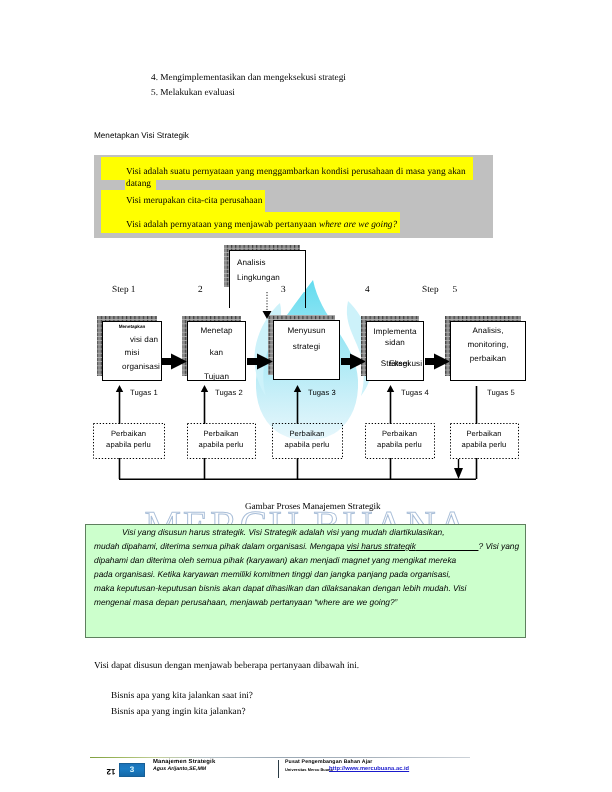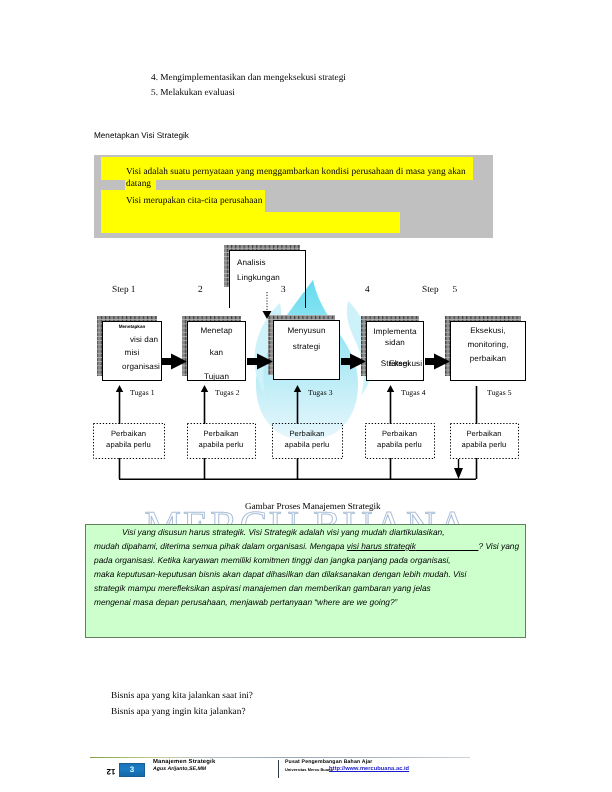--- a/index.html
+++ b/index.html
@@ -20,21 +20,21 @@
 #graybox{position:absolute;left:94px;top:155px;width:399px;height:83px;background:#c0c0c0;}
 .hl{position:absolute;background:#ffff00;}
 .dtx{position:absolute;font-size:9.35px;line-height:10px;white-space:nowrap;color:#000;letter-spacing:0.02px;}
 .dtx i{font-style:italic;}
 
 .dbox{position:absolute;background:#ffffff;border:1px solid #000;box-sizing:border-box;}
 .dboxtx{position:absolute;left:0;right:0;text-align:center;font-size:8.1px;line-height:1;
         font-family:"Liberation Sans",sans-serif;color:#000;letter-spacing:0.1px;}
 .tiny{font-size:4.6px;font-weight:bold;letter-spacing:0px;}
 .steplbl{position:absolute;font-size:9.3px;white-space:pre;}
-.tasklbl{position:absolute;font-size:7.6px;white-space:nowrap;font-family:Liberation Serif, serif;letter-spacing:0.1px;}
+.tasklbl{position:absolute;font-size:7.6px;white-space:nowrap;font-family:Liberation Sans, sans-serif;letter-spacing:0.1px;}
 .fbox{position:absolute;box-sizing:border-box;text-align:center;font-size:7.6px;
       line-height:10.5px;font-family:"Liberation Sans",sans-serif;color:#000;letter-spacing:0.1px;}
 .vl{position:absolute;background:#000;}
 #caption{position:absolute;font-size:9.1px;white-space:nowrap;}
 
 #greenbox{position:absolute;left:85px;top:524px;width:441px;height:114px;background:#ccffcc;border:0.8px solid #5f7f5f;box-sizing:border-box;}
 #greentext{position:absolute;left:94px;top:525px;width:440px;font-style:italic;font-size:8.35px;
            font-family:"Liberation Sans",sans-serif;color:#000;z-index:4;}
 .gl{height:14px;line-height:14px;white-space:nowrap;}
 #greentext u{text-decoration:underline;}
@@ -64,36 +64,38 @@
 </div>
 <div class="layer" id="graybox-layer">
 <div id="graybox"></div>
 <div class="hl" style="left:101px;top:157px;width:372px;height:23px"></div>
 <div class="hl" style="left:125px;top:180px;width:31px;height:10px"></div>
 <div class="hl" style="left:101px;top:190px;width:164px;height:22px"></div>
 <div class="hl" style="left:101px;top:212px;width:299px;height:21px"></div>
 <div class="dtx" style="left:126px;top:167px">Visi adalah suatu pernyataan yang menggambarkan kondisi perusahaan di masa yang akan</div>
 <div class="dtx" style="left:126px;top:179px">datang</div>
 <div class="dtx" style="left:126px;top:196px">Visi merupakan cita-cita perusahaan</div>
+<div class="dtx" style="left:126px;top:220px"><span>Visi adalah pernyataan yang menjawab pertanyaan </span><i>where are we going?</i></div>
 </div>
 <div class="layer" id="green-layer">
 <div id="greenbox"></div>
 </div>
 <div class="layer" id="content">
 <div class="numline" style="left:111px;top:74.0px"><span>4.</span> <span>Mengimplementasikan dan mengeksekusi strategi</span></div>
 <div class="numline" style="left:111px;top:88.5px"><span>5.</span> <span>Melakukan evaluasi</span></div>
 <div class="sechead" style="left:94px;top:131px">Menetapkan Visi Strategik</div>
+<div class="q" style="left:94px;top:662px">Visi dapat disusun dengan menjawab beberapa pertanyaan dibawah ini.</div>
 <div class="q" style="left:111px;top:692.0px">Bisnis apa yang kita jalankan saat ini?</div>
 <div class="q" style="left:111px;top:707.5px">Bisnis apa yang ingin kita jalankan?</div>
 <div id="greentext">
 <div class="gl"><span style="display:inline-block;width:28px"></span>Visi&nbsp;yang&nbsp;disusun&nbsp;harus&nbsp;strategik.&nbsp;Visi&nbsp;Strategik&nbsp;adalah&nbsp;visi&nbsp;yang&nbsp;mudah&nbsp;diartikulasikan,</div>
 <div class="gl">mudah&nbsp;dipahami,&nbsp;diterima&nbsp;semua&nbsp;pihak&nbsp;dalam&nbsp;organisasi.&nbsp;Mengapa&nbsp;<u>visi&nbsp;harus&nbsp;strategik</u><u>&nbsp;&nbsp;&nbsp;&nbsp;&nbsp;&nbsp;&nbsp;&nbsp;&nbsp;&nbsp;&nbsp;&nbsp;&nbsp;&nbsp;&nbsp;&nbsp;&nbsp;&nbsp;&nbsp;&nbsp;&nbsp;&nbsp;&nbsp;&nbsp;&nbsp;&nbsp;&nbsp;</u>?&nbsp;Visi&nbsp;yang</div>
+<div class="gl">dipahami&nbsp;dan&nbsp;diterima&nbsp;oleh&nbsp;semua&nbsp;pihak&nbsp;(karyawan)&nbsp;akan&nbsp;menjadi&nbsp;magnet&nbsp;yang&nbsp;mengikat&nbsp;mereka</div>
 <div class="gl">pada&nbsp;organisasi.&nbsp;Ketika&nbsp;karyawan&nbsp;memiliki&nbsp;komitmen&nbsp;tinggi&nbsp;dan&nbsp;jangka&nbsp;panjang&nbsp;pada&nbsp;organisasi,</div>
 <div class="gl">maka&nbsp;keputusan-keputusan&nbsp;bisnis&nbsp;akan&nbsp;dapat&nbsp;dihasilkan&nbsp;dan&nbsp;dilaksanakan&nbsp;dengan&nbsp;lebih&nbsp;mudah.&nbsp;Visi</div>
-<div class="gl">strategik&nbsp;mampu&nbsp;merefleksikan&nbsp;aspirasi&nbsp;manajemen&nbsp;dan&nbsp;memberikan&nbsp;gambaran&nbsp;yang&nbsp;jelas</div>
 <div class="gl">mengenai&nbsp;masa&nbsp;depan&nbsp;perusahaan,&nbsp;menjawab&nbsp;pertanyaan&nbsp;“where&nbsp;are&nbsp;we&nbsp;going?”</div>
 </div>
 <div class="layer" id="diagram">
 <svg width="612" height="792" viewBox="0 0 612 792" xmlns="http://www.w3.org/2000/svg" style="position:absolute;left:0;top:0">
 <defs>
           <pattern id="hatch" width="4.2" height="4.2" patternUnits="userSpaceOnUse">
             <rect width="4.2" height="4.2" fill="#8d8d8d"></rect>
             <rect x="0" y="0" width="1.1" height="4.2" fill="#3d3d3d"></rect>
             <rect x="0" y="0" width="4.2" height="0.8" fill="#b4b4b4"></rect>
           </pattern>
@@ -123,21 +125,21 @@
 <div class="dboxtx " style="left:102px;top:363px;width:78px">organisasi</div>
 <div class="dboxtx " style="left:187px;top:327px;width:59px">Menetap</div>
 <div class="dboxtx " style="left:187px;top:349px;width:59px">kan</div>
 <div class="dboxtx " style="left:187px;top:373px;width:59px">Tujuan</div>
 <div class="dboxtx " style="left:273px;top:327px;width:67px">Menyusun</div>
 <div class="dboxtx " style="left:273px;top:343px;width:67px">strategi</div>
 <div class="dboxtx " style="left:366px;top:328px;width:58px">Implementa</div>
 <div class="dboxtx " style="left:366px;top:339px;width:58px">sidan</div>
 <div class="dboxtx " style="left:366px;top:360px;width:79px">Eksekusi</div>
 <div class="dboxtx " style="left:366px;top:360px;width:58px">Strategi</div>
-<div class="dboxtx " style="left:450px;top:327px;width:76px">Eksekusi,</div>
+<div class="dboxtx " style="left:450px;top:327px;width:76px">Analisis,</div>
 <div class="dboxtx " style="left:450px;top:341px;width:76px">monitoring,</div>
 <div class="dboxtx " style="left:450px;top:355px;width:76px">perbaikan</div>
 <div class="steplbl" style="left:112px;top:285px">Step 1</div>
 <div class="steplbl" style="left:198px;top:285px">2</div>
 <div class="steplbl" style="left:281px;top:285px">3</div>
 <div class="steplbl" style="left:365px;top:285px">4</div>
 <div class="steplbl" style="left:422px;top:285px">Step      5</div>
 <svg width="612" height="792" viewBox="0 0 612 792" style="position:absolute;left:0;top:0">
 <path fill="#000" d="M162.0 357.9 L171.0 357.9 L171.0 353.5 L187.0 361.5 L171.0 369.5 L171.0 365.1 L162.0 365.1 Z"></path>
 <path fill="#000" d="M247.0 357.9 L257.0 357.9 L257.0 353.5 L273.0 361.5 L257.0 369.5 L257.0 365.1 L247.0 365.1 Z"></path>

